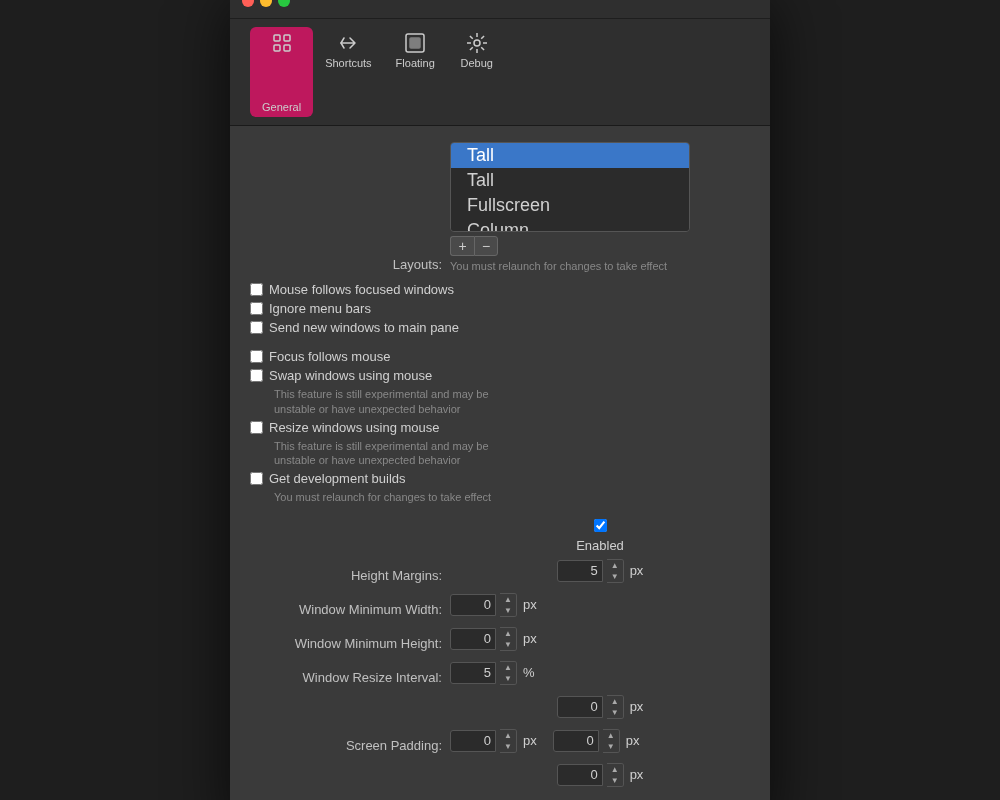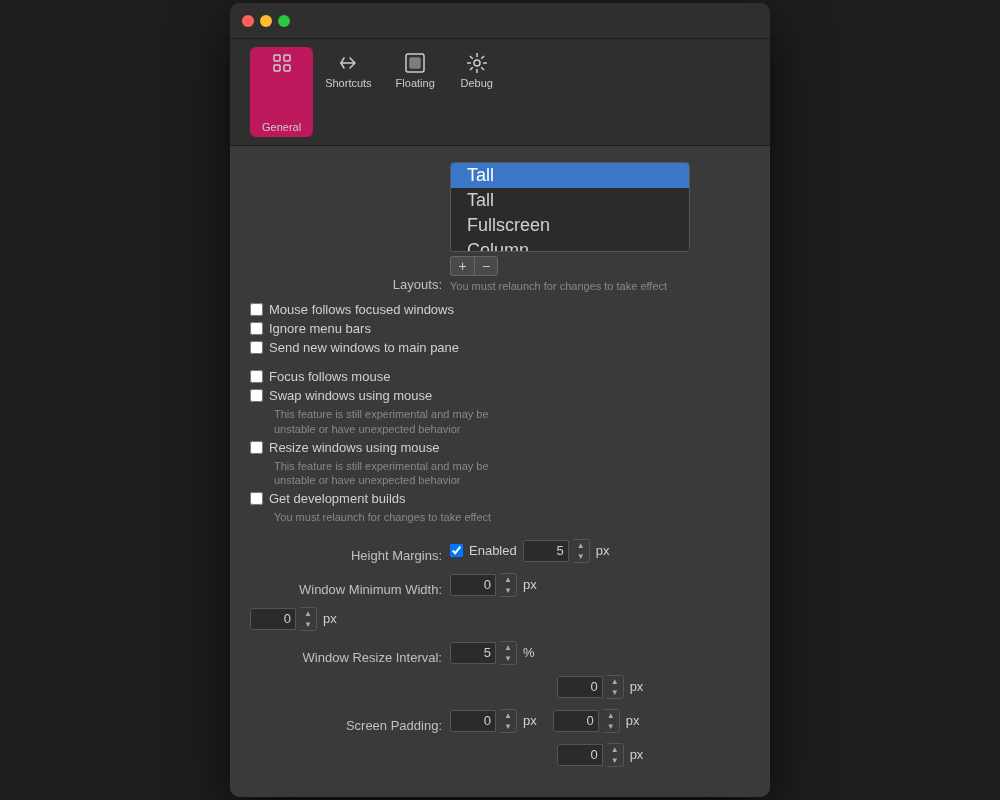--- a/index.html
+++ b/index.html
@@ -258,20 +258,21 @@
 
     .center-row {
       display: flex;
       justify-content: center;
     }
 
     .window-margins-row {
       display: flex;
       align-items: center;
       gap: 6px;
+      flex-direction: column;
     }
   </style>
 </head>
 <body>
 
 <div class="window">
 
   <div class="titlebar">
     <div class="traffic-lights">
       <div class="traffic-light close"></div>
@@ -400,20 +401,21 @@
           <div class="stepper">
             <button class="stepper-btn">▲</button>
             <button class="stepper-btn">▼</button>
           </div>
           <span class="unit-label">px</span>
         </div>
       </div>
     </div>
 
     <div class="row">
+      <div class="row-label">Window Minimum Height:</div>
       <div class="row-content">
         <div class="num-input-wrap">
           <input type="text" class="num-input" value="0" style="">
           <div class="stepper">
             <button class="stepper-btn">▲</button>
             <button class="stepper-btn">▼</button>
           </div>
           <span class="unit-label">px</span>
         </div>
       </div>

